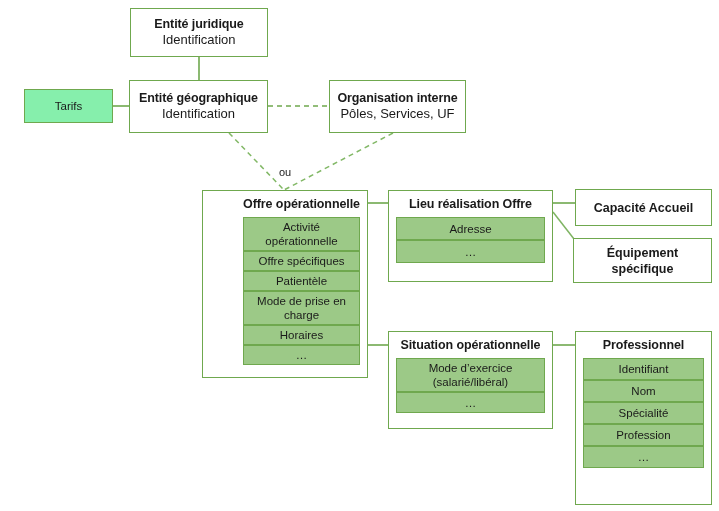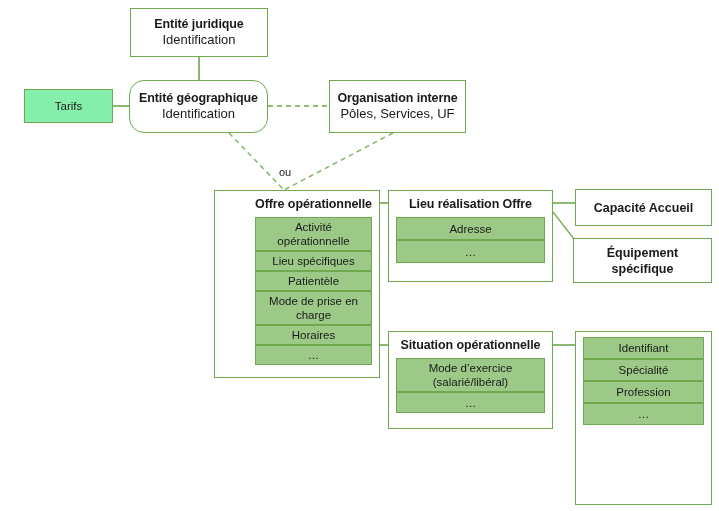--- a/index.html
+++ b/index.html
@@ -133,40 +133,40 @@
     <line x1="553" y1="212" x2="574" y2="239" stroke="#7FB463" stroke-width="1.5"></line>
 
     <line x1="553" y1="345" x2="575" y2="345" stroke="#6FA84E" stroke-width="1.6"></line>
   </svg>
 
   <div class="box" style="left:130px; top:8px; width:138px; height:49px;">
     <div class="box-title">Entité juridique</div>
     <div class="box-sub">Identification</div>
   </div>
 
-  <div class="box" style="left:129px; top:80px; width:139px; height:53px;border-radius:15px;">
+  <div class="box" style="left:129px; top:80px; width:139px; height:53px;">
     <div class="box-title">Entité géographique</div>
     <div class="box-sub">Identification</div>
   </div>
 
   <div class="box" style="left:329px; top:80px; width:137px; height:53px;">
     <div class="box-title">Organisation interne</div>
     <div class="box-sub">Pôles, Services, UF</div>
   </div>
 
   <div class="box filled" style="left:24px; top:89px; width:89px; height:34px;">
     <div class="plain-label">Tarifs</div>
   </div>
 
   <div class="ou-label" style="left:275px; top:166px; width:20px;">ou</div>
 
-  <div class="group" style="left:214px; top:190px; width:166px; height:188px;padding-left:40px;">
+  <div class="group" style="left:202px; top:190px; width:166px; height:188px;padding-left:40px;">
     <div class="group-title">Offre opérationnelle</div>
     <div class="attr">Activité opérationnelle</div>
-    <div class="attr">Lieu spécifiques</div>
+    <div class="attr">Offre spécifiques</div>
     <div class="attr">Patientèle</div>
     <div class="attr">Mode de prise en charge</div>
     <div class="attr">Horaires</div>
     <div class="attr">…</div>
   </div>
 
   <div class="group" style="left:388px; top:190px; width:165px; height:92px;">
     <div class="group-title">Lieu réalisation Offre</div>
     <div class="attr" style="min-height:23px;">Adresse</div>
     <div class="attr" style="min-height:23px;">…</div>
@@ -184,19 +184,21 @@
   <div class="group" style="left:388px; top:331px; width:165px; height:98px;">
     <div class="group-title">Situation opérationnelle</div>
     <div class="attr" style="min-height:30px;">
       <span class="l2">Mode d’exercice</span>
       <span class="l2">(salarié/libéral)</span>
     </div>
     <div class="attr" style="min-height:21px;">…</div>
   </div>
 
   <div class="group" style="left:575px; top:331px; width:137px; height:174px;">
+    <div class="group-title">Professionnel</div>
     <div class="attr" style="min-height:22px;">Identifiant</div>
+    <div class="attr" style="min-height:22px;">Nom</div>
     <div class="attr" style="min-height:22px;">Spécialité</div>
     <div class="attr" style="min-height:22px;">Profession</div>
     <div class="attr" style="min-height:22px;">…</div>
   </div>
 
 </div>
 
 </body></html>

